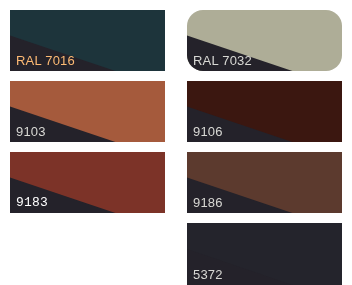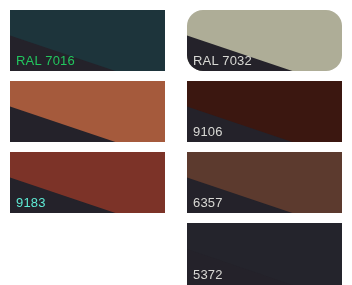--- a/index.html
+++ b/index.html
@@ -64,45 +64,46 @@
     background: transparent;
   }
 </style>
 </head>
 <body style="background: rgb(255, 255, 255);">
 
 <div id="swatch-grid">
 
   <div class="swatch" style="background: rgb(29, 52, 59);">
     <div class="wedge" style="background: rgb(36, 34, 42);"></div>
-    <div class="swatch-label" style="color: #22c55e; text-align: center;">RAL 7016</div>
+    <div class="swatch-label" style="color: #fdba74; text-align: center;">RAL 7016</div>
   </div>
 
   <div class="swatch" style="background: rgb(174, 173, 151); border-radius: 16px;">
     <div class="wedge" style="background: rgb(36, 34, 42);"></div>
     <div class="swatch-label" style="color: rgb(216, 216, 212);">RAL 7032</div>
   </div>
 
   <div class="swatch" style="background: rgb(165, 90, 60);">
     <div class="wedge" style="background: rgb(36, 34, 42);"></div>
+    <div class="swatch-label" style="color: rgb(216, 216, 212);">9103</div>
   </div>
 
   <div class="swatch" style="background: rgb(59, 23, 16);">
     <div class="wedge" style="background: rgb(36, 34, 42);"></div>
     <div class="swatch-label" style="color: rgb(216, 216, 212);">9106</div>
   </div>
 
   <div class="swatch" style="background: rgb(124, 51, 40);">
     <div class="wedge" style="background: rgb(36, 34, 42);"></div>
-    <div class="swatch-label" style="color: #5eead4;">9183</div>
+    <div class="swatch-label" style="color: #ffffff; font-family: Liberation Mono, monospace;">9183</div>
   </div>
 
   <div class="swatch" style="background: rgb(92, 58, 46);">
     <div class="wedge" style="background: rgb(36, 34, 42);"></div>
-    <div class="swatch-label" style="color: rgb(216, 216, 212);">6357</div>
+    <div class="swatch-label" style="color: rgb(216, 216, 212);">9186</div>
   </div>
 
   <div class="swatch is-empty"></div>
 
   <div class="swatch" style="background: rgb(36, 36, 44);">
     <div class="wedge" style="background: rgb(36, 34, 42);"></div>
     <div class="swatch-label" style="color: rgb(216, 216, 212);">5372</div>
   </div>
 
 </div>

